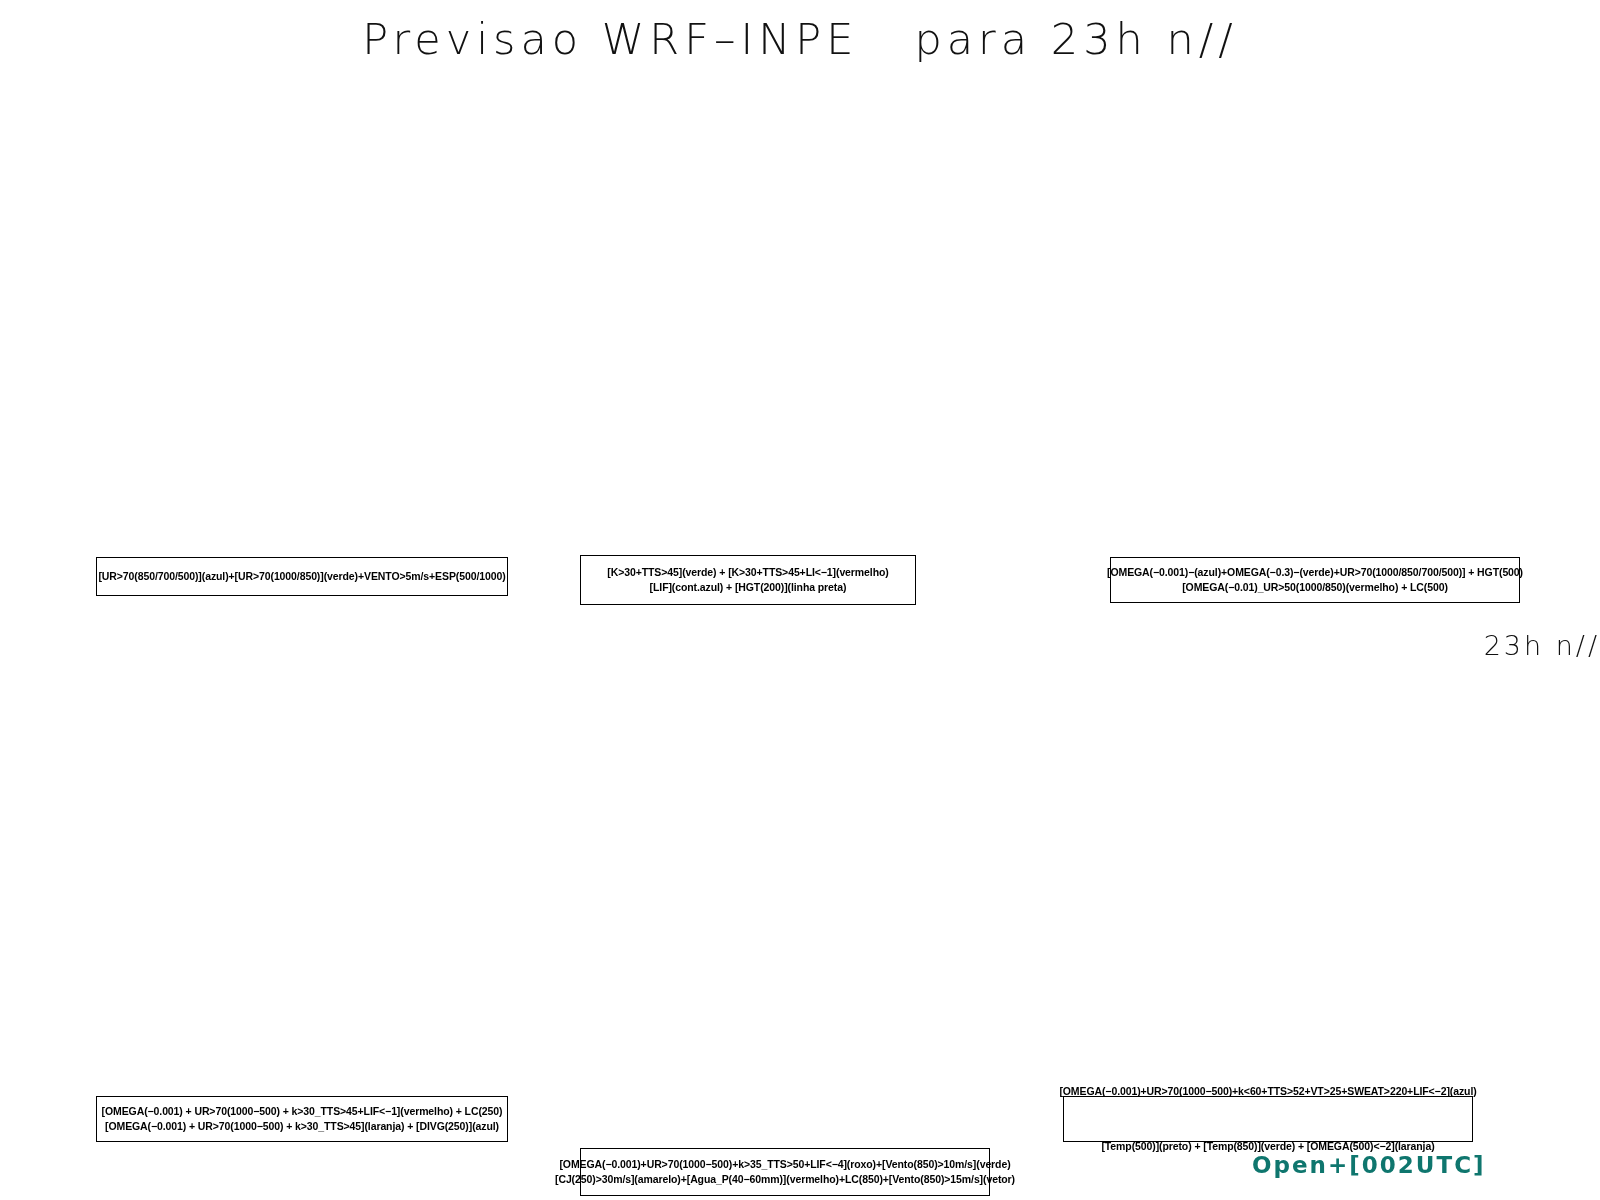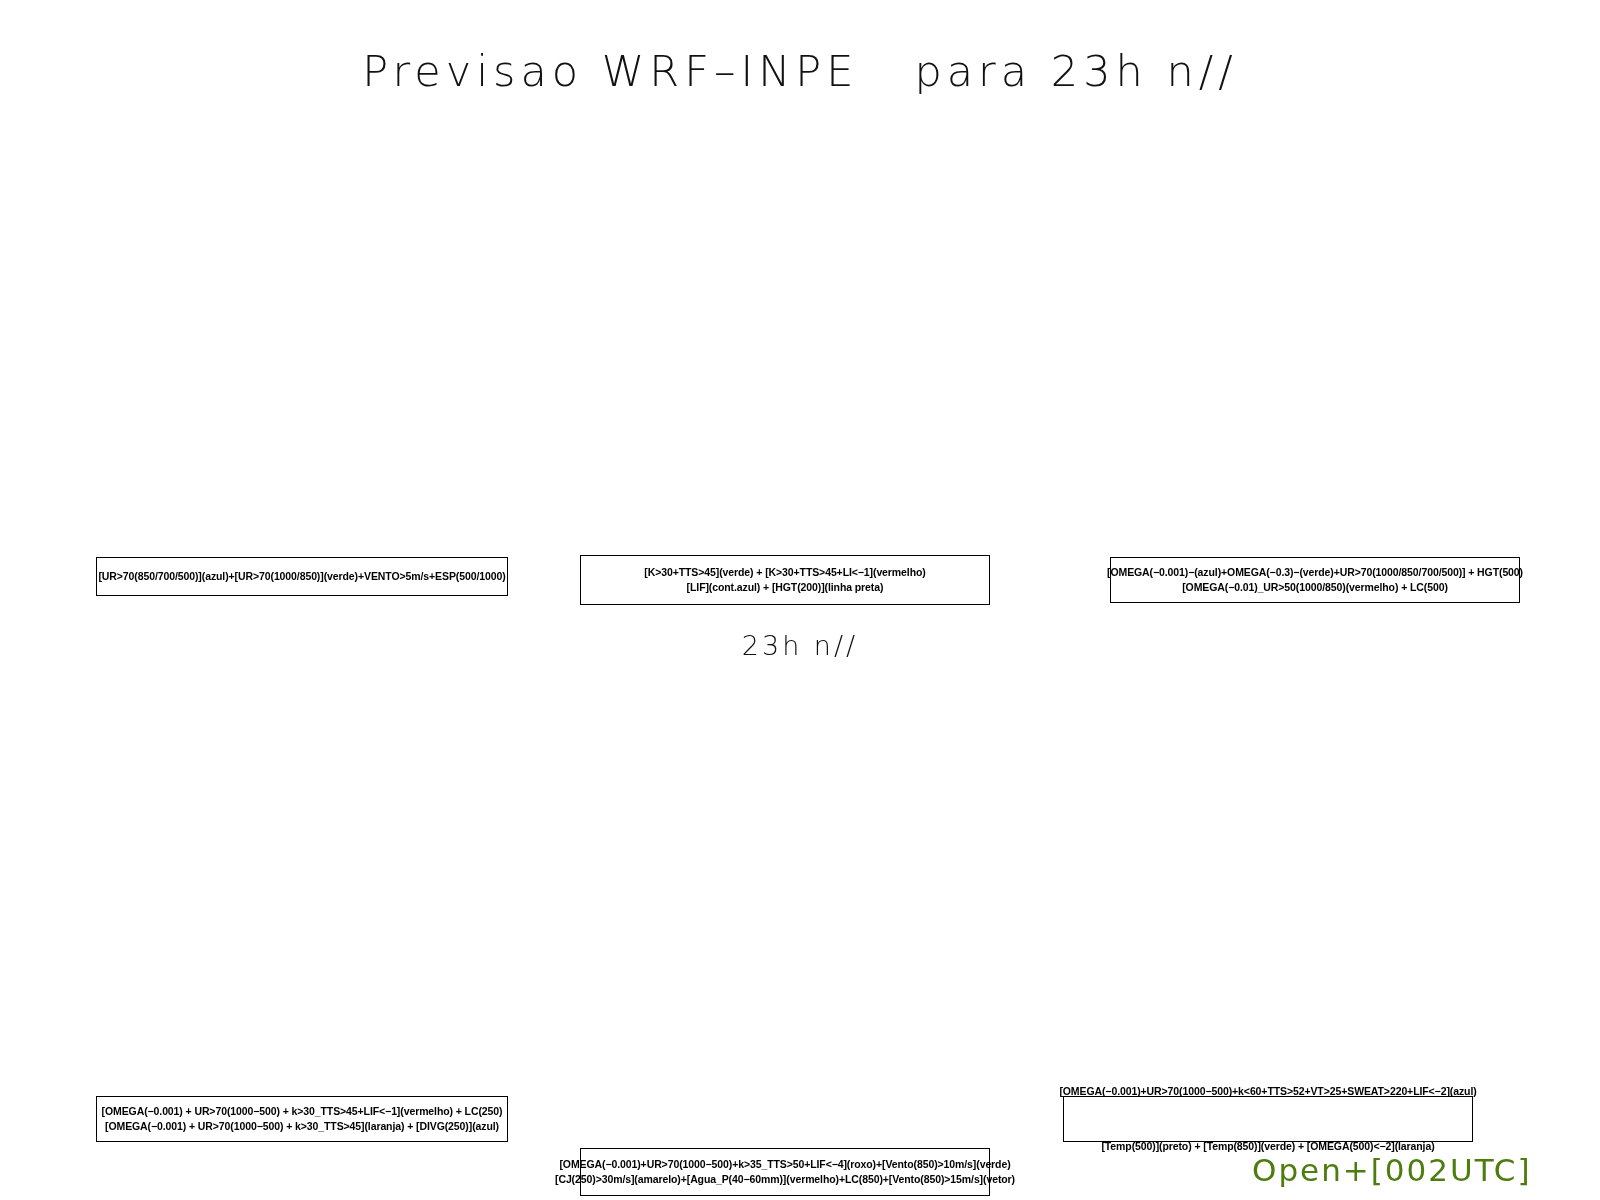--- a/index.html
+++ b/index.html
@@ -22,48 +22,47 @@
     top: 14px;
     left: 0;
     width: 1600px;
     text-align: center;
     font-family: "DejaVu Sans", sans-serif;
     font-size: 43px;
     font-weight: 300;
     letter-spacing: 5px;
     color: #111111;
     white-space: pre;
-    margin-top: 32px;
   }
 
   
   .center-label {
     position: absolute;
     top: 630px;
     left: 0;
     width: 1600px;
-    text-align: center;
+    text-align: right;
     font-family: "DejaVu Sans", sans-serif;
     font-size: 27px;
     font-weight: 300;
     letter-spacing: 3px;
     color: #111111;
     white-space: pre;
   }
 
   
   .corner-label {
     position: absolute;
     top: 1152px;
     left: 1252px;
     font-family: "DejaVu Sans", sans-serif;
-    font-size: 31px;
-    font-weight: 400;
+    font-size: 23px;
+    font-weight: 700;
     letter-spacing: 2px;
-    color: #4d7c0f;
+    color: #0f766e;
     white-space: pre;
   }
 
   
   .legend-box {
     position: absolute;
     box-sizing: border-box;
     border: 1.6px solid #000000;
     background: #ffffff;
     display: flex;
@@ -78,21 +77,21 @@
     font-weight: bold;
     line-height: 1.45;
     color: #000000;
     text-align: center;
     white-space: nowrap;
     letter-spacing: -0.1px;
   }
 
   
   #legend-top-left   { left: 96px;  top: 557px;  width: 412px; height: 39px; }
-  #legend-top-mid    { left: 580px; top: 555px;  width: 410px; height: 50px; }
+  #legend-top-mid    { left: 580px; top: 555px;  width: 336px; height: 50px; }
   #legend-top-right  { left: 1063px;top: 557px;  width: 410px; height: 46px; margin-left: 47px; }
   #legend-bot-left   { left: 96px;  top: 1096px; width: 412px; height: 46px; }
   #legend-bot-mid    { left: 580px; top: 1148px; width: 410px; height: 48px; }
   #legend-bot-right  { left: 1063px;top: 1096px; width: 410px; height: 46px; gap: 40px; }
 </style>
 </head>
 <body>
 
 <div class="main-title">Previsao WRF–INPE   para 23h n//</div>
 

